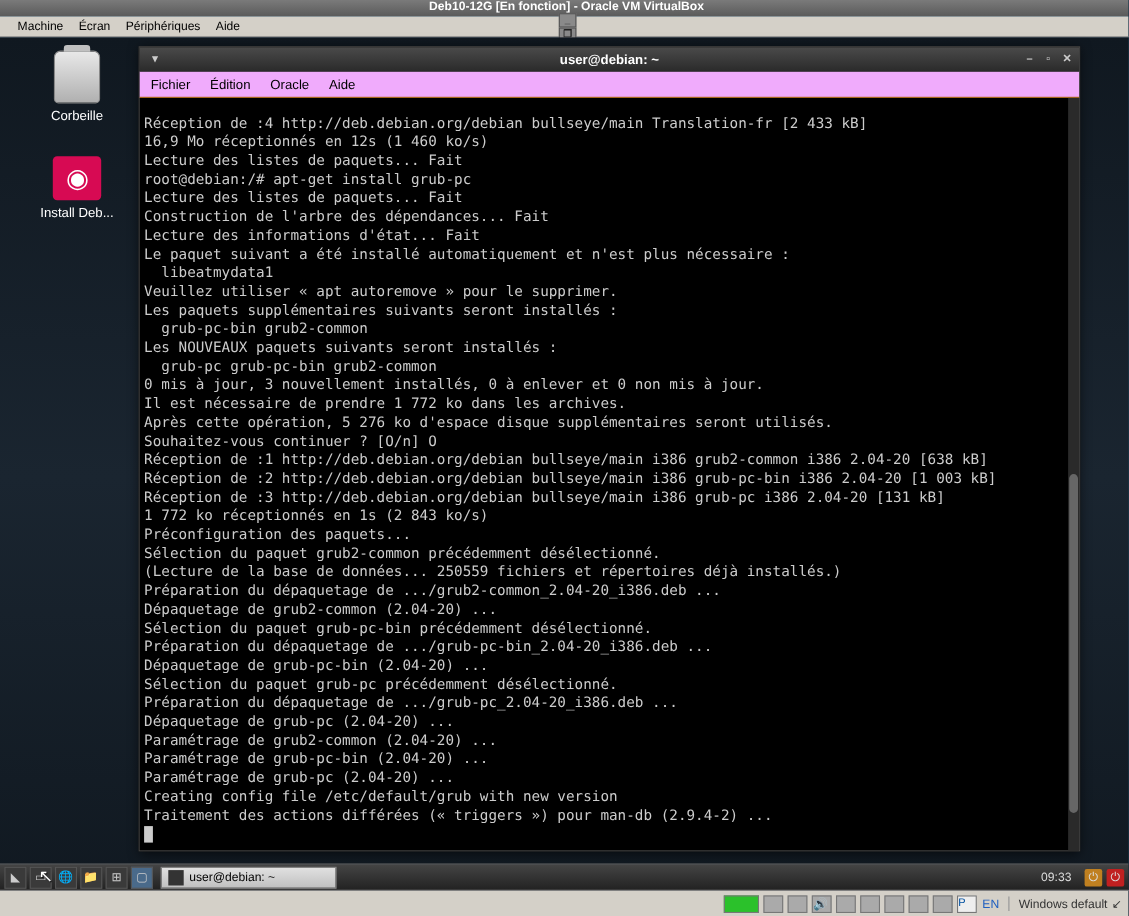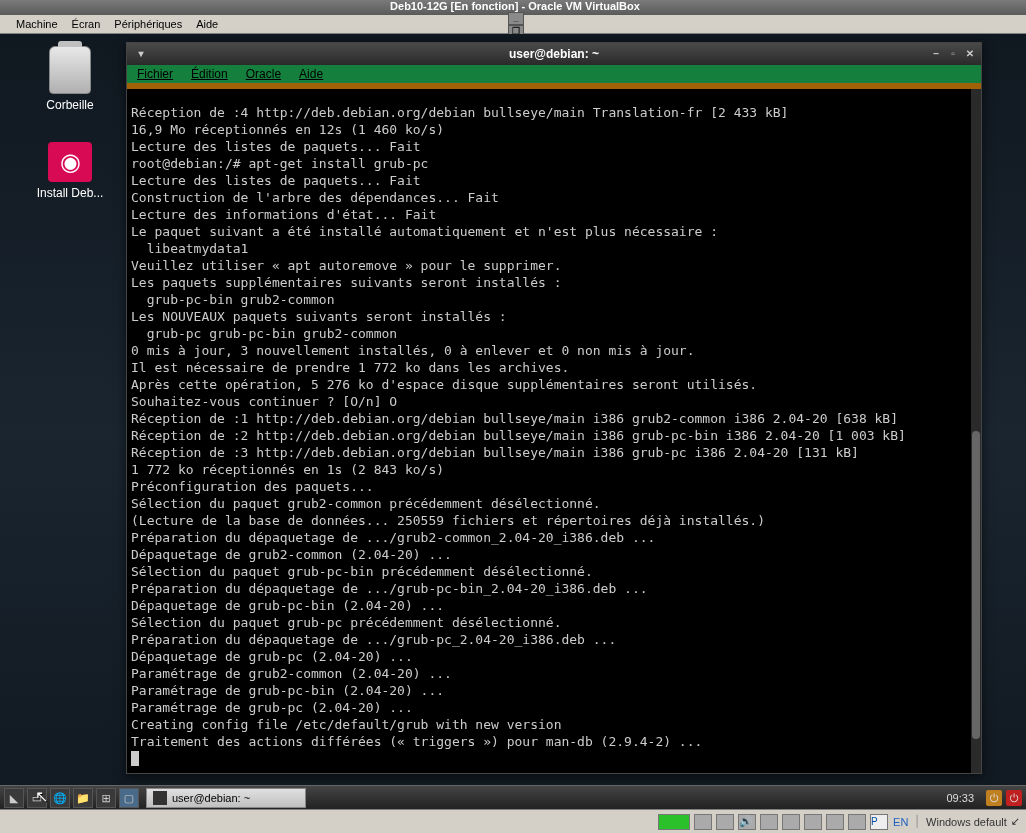--- a/index.html
+++ b/index.html
@@ -140,28 +140,27 @@
   height: 14px;
   margin-left: 3px;
   font-size: 10px;
   color: #ccc;
   text-align: center;
   line-height: 14px;
   cursor: pointer;
 }
 .term-menubar {
   height: 24px;
-  background: #15803d;
+  background: #f0abfc;
   display: flex;
   align-items: center;
   font-size: 12px;
   color: #000;
   padding-left: 10px;
-  border-bottom: 6px solid #a16207;
-  text-decoration: underline;
+  border-bottom: 1px solid #a16207;
 }
 .term-menubar .menu-item { margin-right: 18px; cursor: pointer; }
 .term-content {
   height: calc(100% - 46px);
   overflow: hidden;
   padding: 15px 4px;
   font-family: 'DejaVu Sans Mono', monospace;
   font-size: 13px;
   line-height: 17px;
   color: #cccccc;

